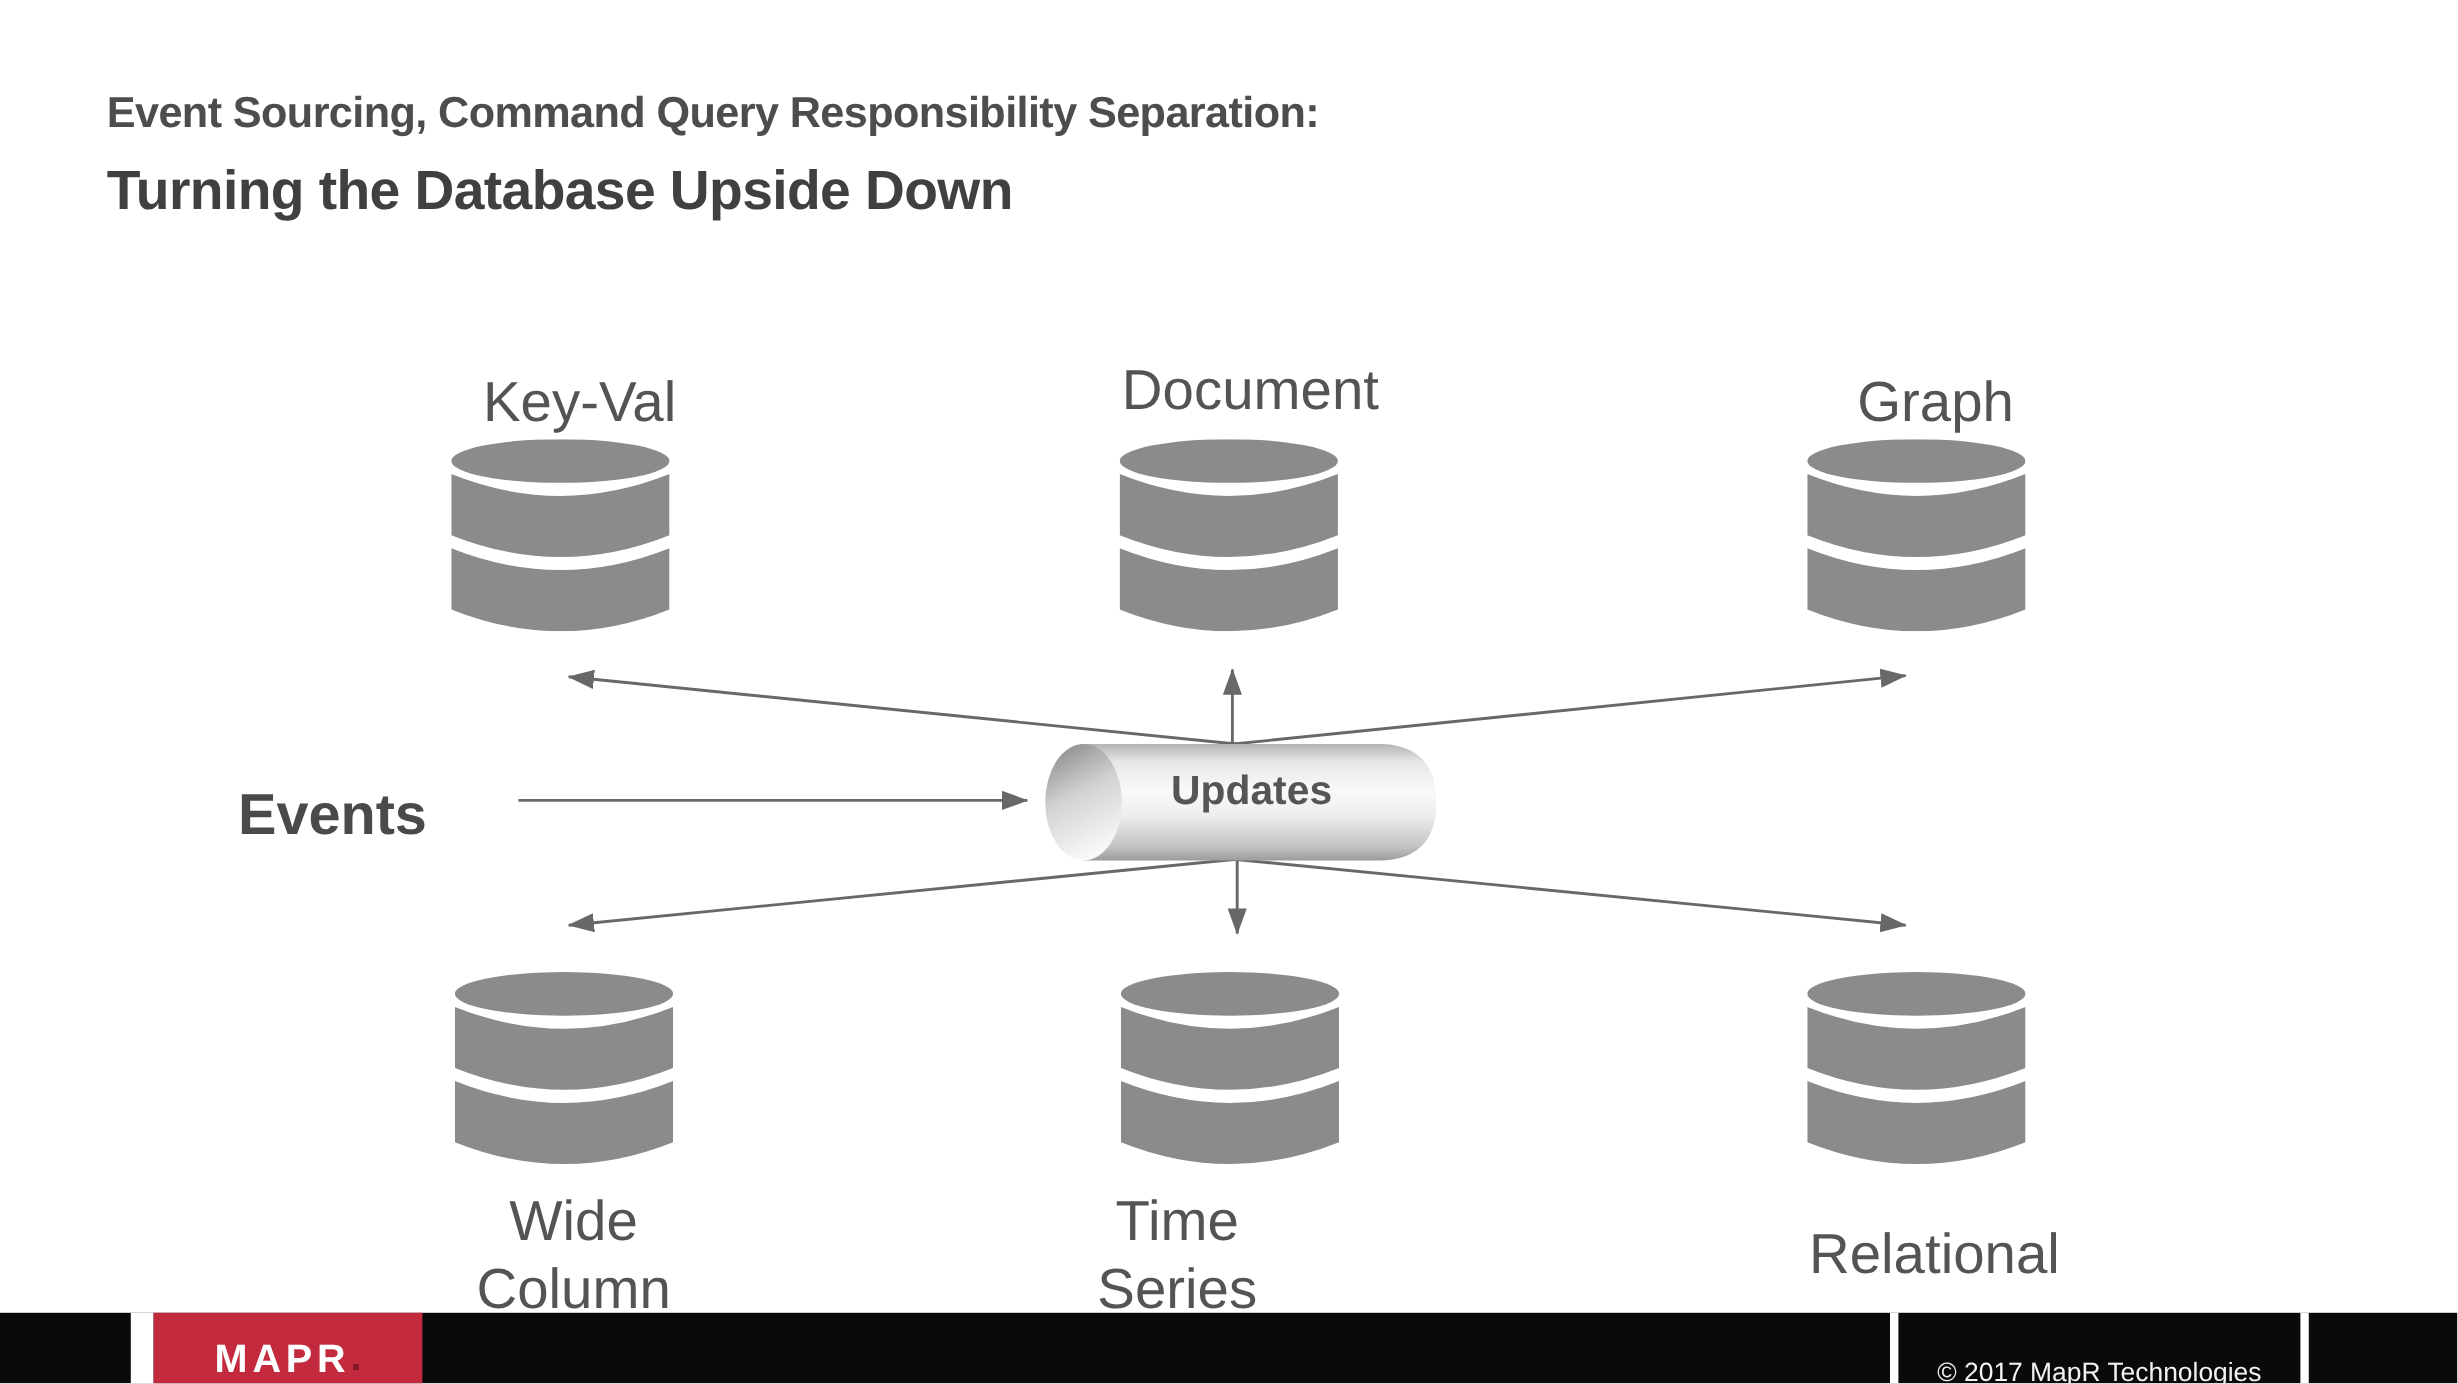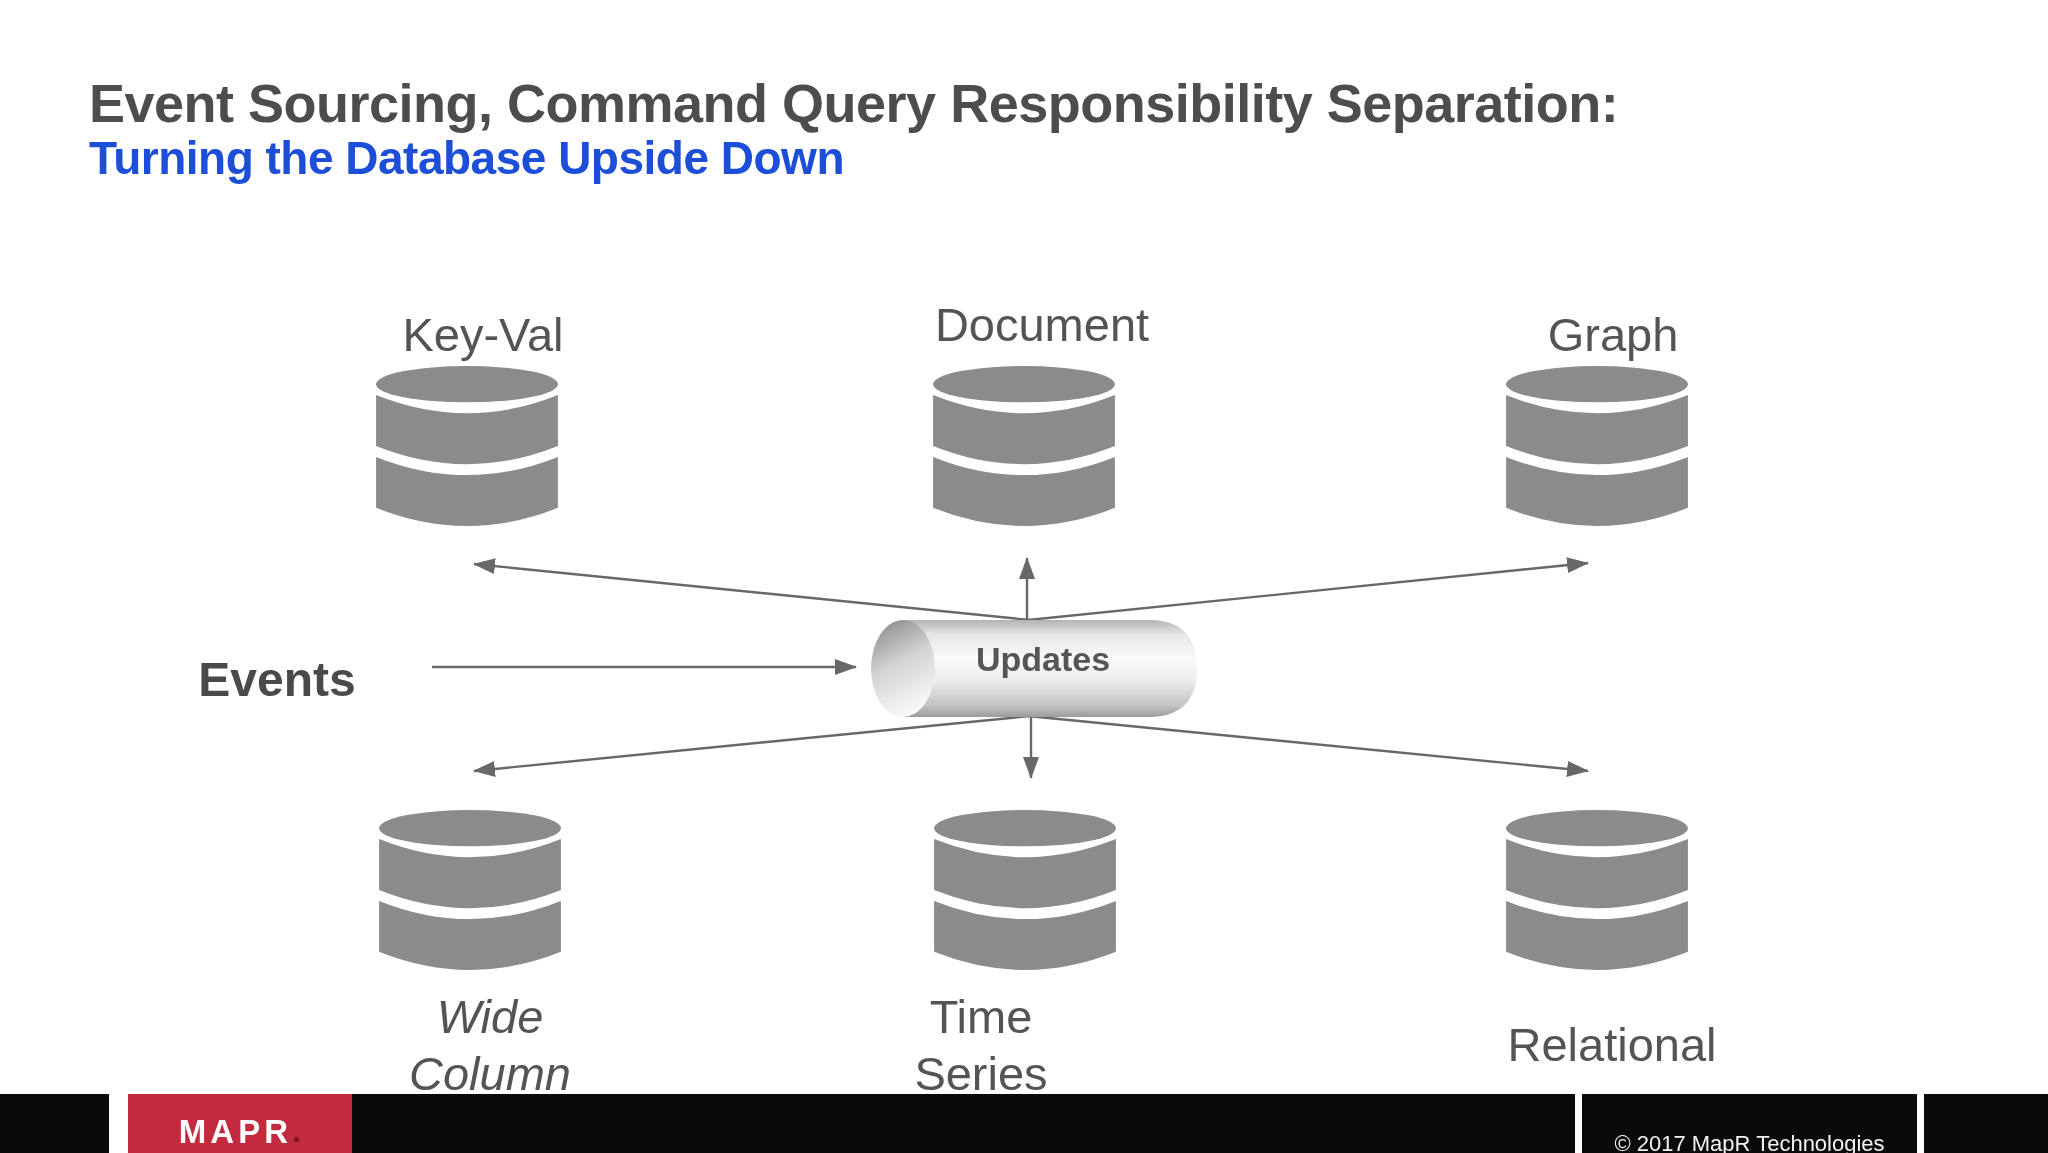--- a/index.html
+++ b/index.html
@@ -2,26 +2,26 @@
 <html><head>
 <meta charset="utf-8">
 <style>
   html,body{margin:0;padding:0;background:#ffffff;}
   .slide{
     position:relative;width:2048px;height:1153px;overflow:hidden;
     background:#ffffff;font-family:"Liberation Sans",sans-serif;
   }
   
   .title{
-    position:absolute;left:89px;top:74px;font-size:54px;font-weight:bold;
+    position:absolute;left:89px;top:74px;font-size:36px;font-weight:bold;
     color:#4d4d4d;letter-spacing:-0.5px;white-space:nowrap;line-height:1.1;
   }
   .subtitle{
     position:absolute;left:89px;top:133px;font-size:46px;font-weight:bold;
-    color:#1d4ed8;letter-spacing:-0.5px;white-space:nowrap;line-height:1.1;
+    color:#404040;letter-spacing:-0.5px;white-space:nowrap;line-height:1.1;
   }
   
   .arrow-layer{position:absolute;left:0;top:0;width:2048px;height:1153px;pointer-events:none;}
   .arrow-layer line{stroke:#686868;stroke-width:2.4;}
   .db-node{position:absolute;}
   .db-icon{display:block;}
   .db-icon ellipse,.db-icon path{fill:#8b8b8b;}
   .db-label{
     position:absolute;transform:translateX(-50%);text-align:center;
     font-size:47px;color:#545454;line-height:57px;white-space:nowrap;margin-left:16px;
@@ -123,21 +123,21 @@
   </div>
   <div class="db-label" style="left:1597px;top:306px;">Graph</div>
 
   <div class="db-node" style="left:379px;top:810px;">
     <svg class="db-icon" width="182" height="160" viewBox="0 0 100 88">
       <ellipse cx="50" cy="10" rx="50" ry="10"></ellipse>
       <path d="M0 16 Q50 36 100 16 L100 44 Q50 64 0 44 Z"></path>
       <path d="M0 50 Q50 70 100 50 L100 78 Q50 98 0 78 Z"></path>
     </svg>
   </div>
-  <div class="db-label" style="left:474px;top:988px;font-style:italic;">
+  <div class="db-label" style="left:462px;top:988px;">
     <div>Wide</div>
     <div>Column</div>
   </div>
 
   <div class="db-node" style="left:934px;top:810px;">
     <svg class="db-icon" width="182" height="160" viewBox="0 0 100 88">
       <ellipse cx="50" cy="10" rx="50" ry="10"></ellipse>
       <path d="M0 16 Q50 36 100 16 L100 44 Q50 64 0 44 Z"></path>
       <path d="M0 50 Q50 70 100 50 L100 78 Q50 98 0 78 Z"></path>
     </svg>

